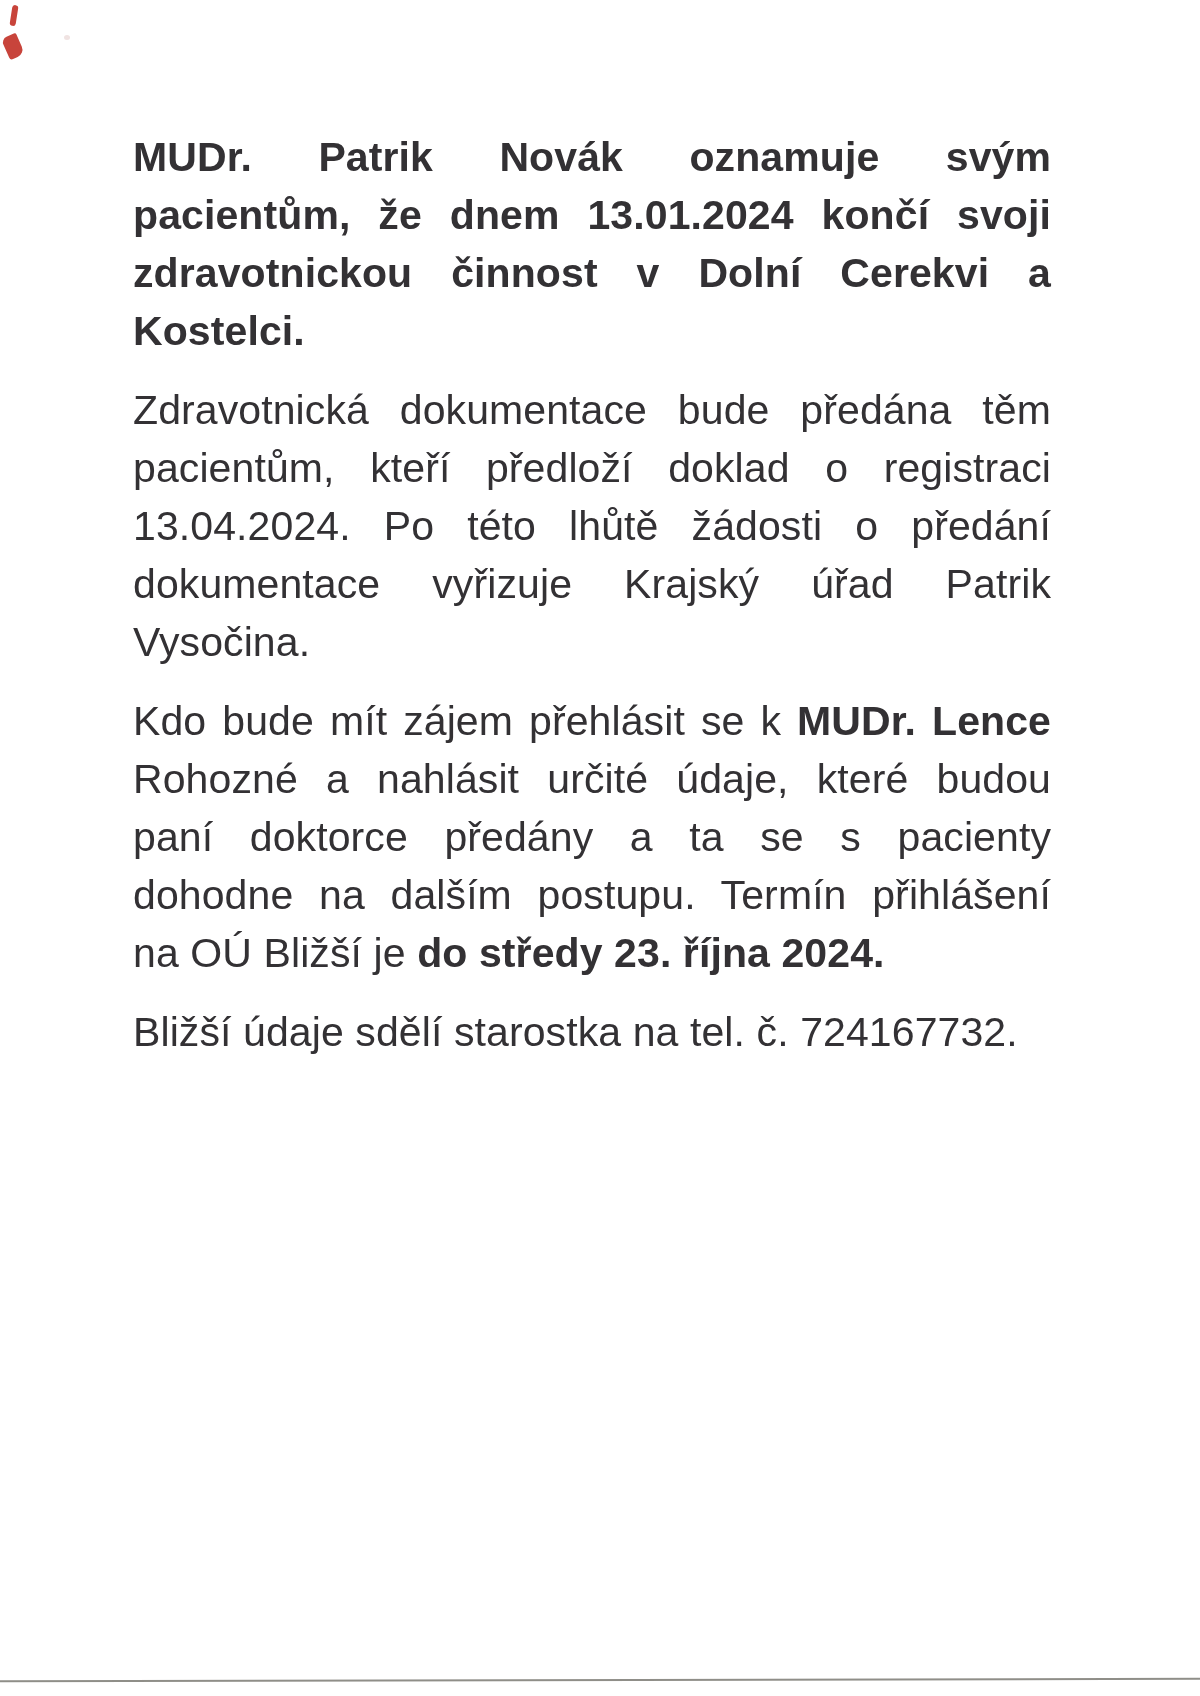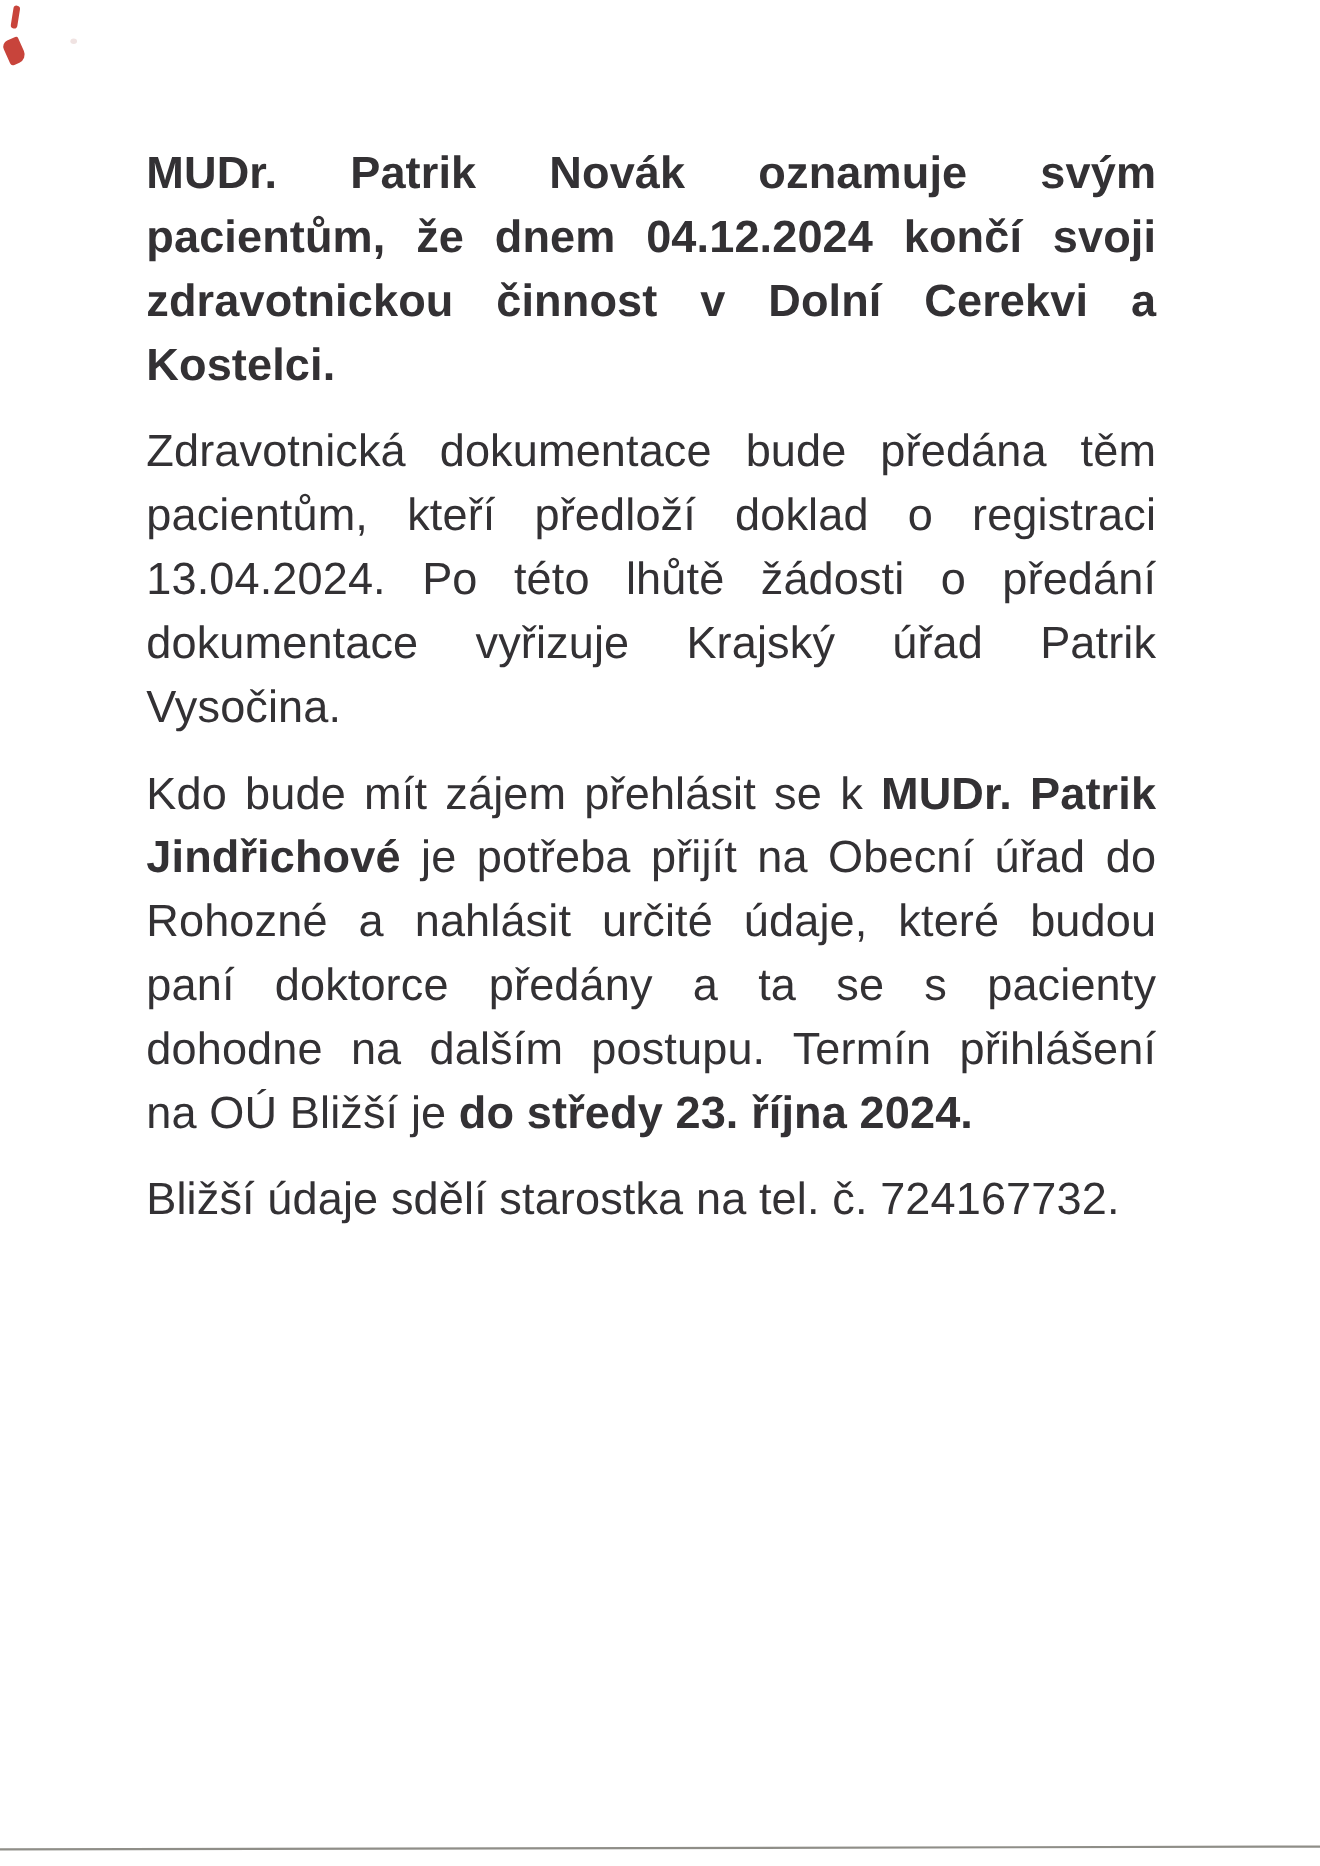--- a/index.html
+++ b/index.html
@@ -47,34 +47,33 @@
 </head>
 <body style="background: rgb(255, 255, 255); color: rgb(51, 49, 52);">
 
 <div class="pen-mark m1" style="background: rgb(200, 68, 59);"></div>
 <div class="pen-mark m2" style="background: rgb(200, 68, 59);"></div>
 <div class="speck"></div>
 
 <div class="doc-text">
     <div class="para bold">
       <div class="line just"><span>MUDr. Patrik Novák oznamuje svým</span></div>
-      <div class="line just"><span>pacientům, že dnem 04.12.2024 končí svoji</span></div>
+      <div class="line just"><span>pacientům, že dnem 13.01.2024 končí svoji</span></div>
       <div class="line just"><span>zdravotnickou činnost v&nbsp;Dolní Cerekvi a</span></div>
       <div class="line"><span>Kostelci.</span></div>
     </div>
     <div class="para">
       <div class="line just"><span>Zdravotnická dokumentace bude předána těm</span></div>
       <div class="line just"><span>pacientům, kteří předloží doklad o registraci</span></div>
       <div class="line just"><span>13.04.2024. Po této lhůtě žádosti o předání</span></div>
       <div class="line just"><span>dokumentace vyřizuje Krajský úřad Patrik</span></div>
       <div class="line"><span>Vysočina.</span></div>
     </div>
     <div class="para">
-      <div class="line just"><span>Kdo bude mít zájem přehlásit se k </span><span class="b">MUDr. Patrik</span></div>
-      <div class="line just"><span class="b">Jindřichové</span><span> je potřeba přijít na Obecní úřad do</span></div>
+      <div class="line just"><span>Kdo bude mít zájem přehlásit se k </span><span class="b">MUDr. Lence</span></div>
       <div class="line just"><span>Rohozné a nahlásit určité údaje, které budou</span></div>
       <div class="line just"><span>paní doktorce předány a ta se s&nbsp;pacienty</span></div>
       <div class="line just"><span>dohodne na dalším postupu. Termín přihlášení</span></div>
       <div class="line"><span>na OÚ Bližší je </span><span class="b">do středy 23. října 2024.</span></div>
     </div>
     <div class="para">
       <div class="line"><span>Bližší údaje sdělí starostka na tel. č. 724167732.</span></div>
     </div>
   </div>
 

